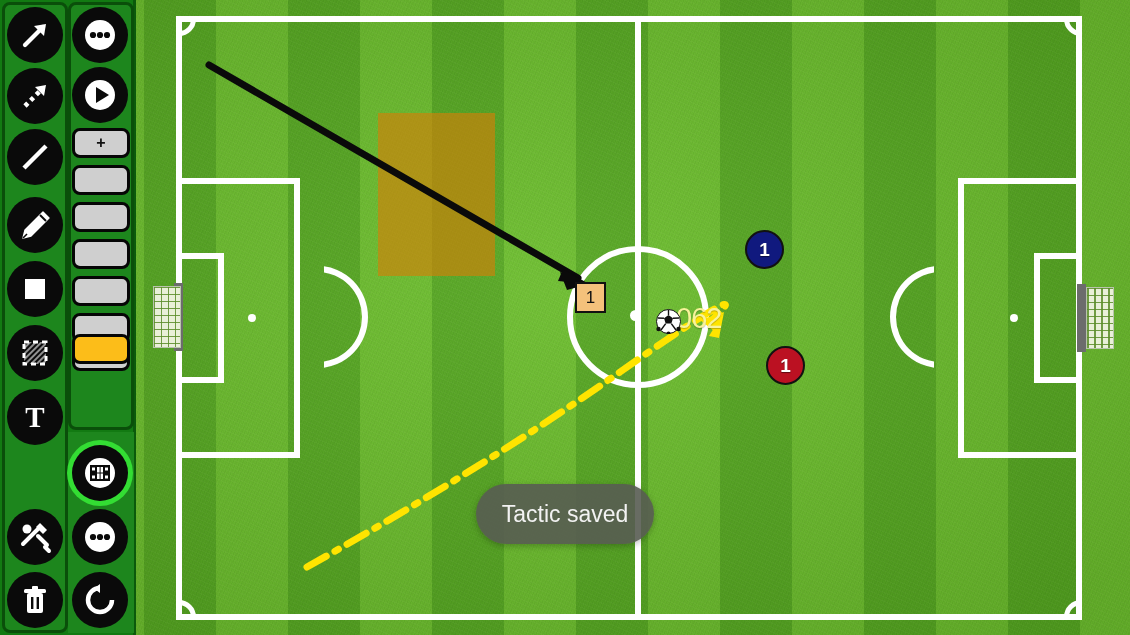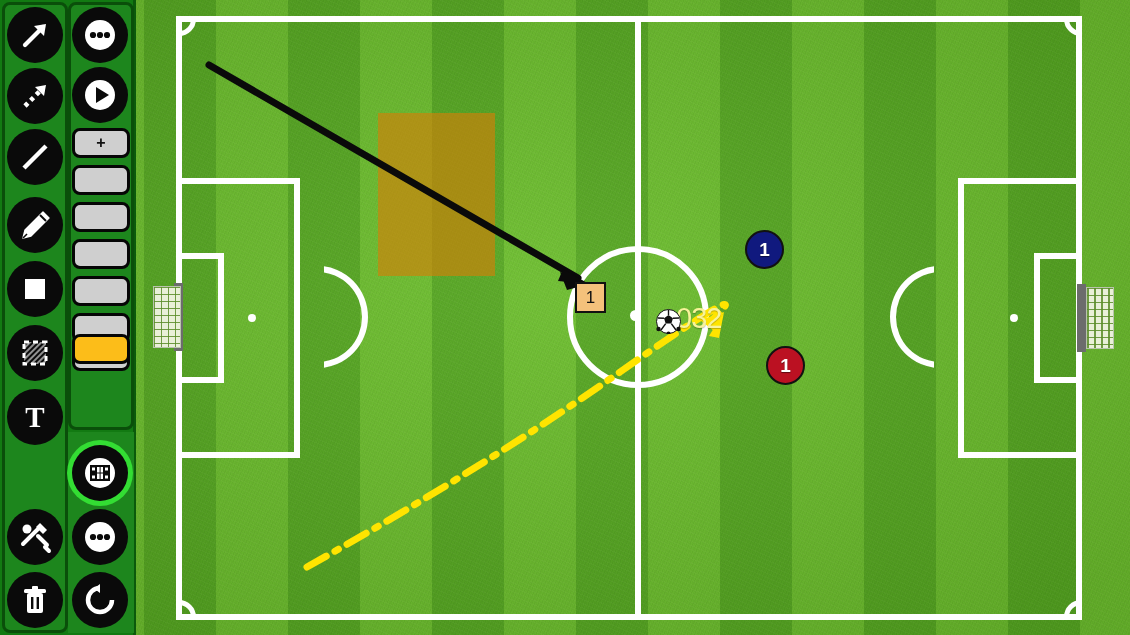--- a/index.html
+++ b/index.html
@@ -313,21 +313,21 @@
           <polygon points="589,284 563,269 558,281" fill="#0a0a0a"></polygon>
         </g>
 
         <g>
           <path d="M307,567 Q480,470 620,372 T714,318" stroke="#ffe400" stroke-width="7" fill="none" stroke-linecap="round" stroke-dasharray="22 10 4 10"></path>
           <polygon points="724,312 700,320 714,331" fill="#ffe400"></polygon>
           <polygon points="724,312 709,336 719,338" fill="#ffe400"></polygon>
         </g>
       </svg>
 
-      <div id="label-062">032</div>
+      <div id="label-062">062</div>
     </div>
 
     <div class="token-circle" id="token-blue">
       <span>1</span>
     </div>
     <div class="token-circle" id="token-red">
       <span>1</span>
     </div>
     <div id="token-square">
       <span>1</span>
@@ -340,20 +340,23 @@
         <path d="M23,9 L17,9.3" stroke="#111" stroke-width="1.4"></path>
         <path d="M20,21 L15.3,14.6" stroke="#111" stroke-width="1.4"></path>
         <path d="M5,21 L9.7,14.6" stroke="#111" stroke-width="1.4"></path>
         <path d="M2,9 L8,9.3" stroke="#111" stroke-width="1.4"></path>
         <circle cx="2.5" cy="20" r="2.2" fill="#111"></circle>
         <circle cx="22.5" cy="20" r="2.2" fill="#111"></circle>
         <circle cx="12.5" cy="24.5" r="2" fill="#111"></circle>
       </svg>
     </div>
 
+    <div id="toast">
+      <span>Tactic saved</span>
+    </div>
   </div>
 
   <div id="toolbar">
     <div id="tool-col-left"></div>
     <div id="tool-col-right-top"></div>
     <div id="tool-col-right-bottom"></div>
 
     <div class="tool-btn" style="left:7px; top:7px;">
       <span>
         <svg width="34" height="34" viewBox="0 0 34 34">

